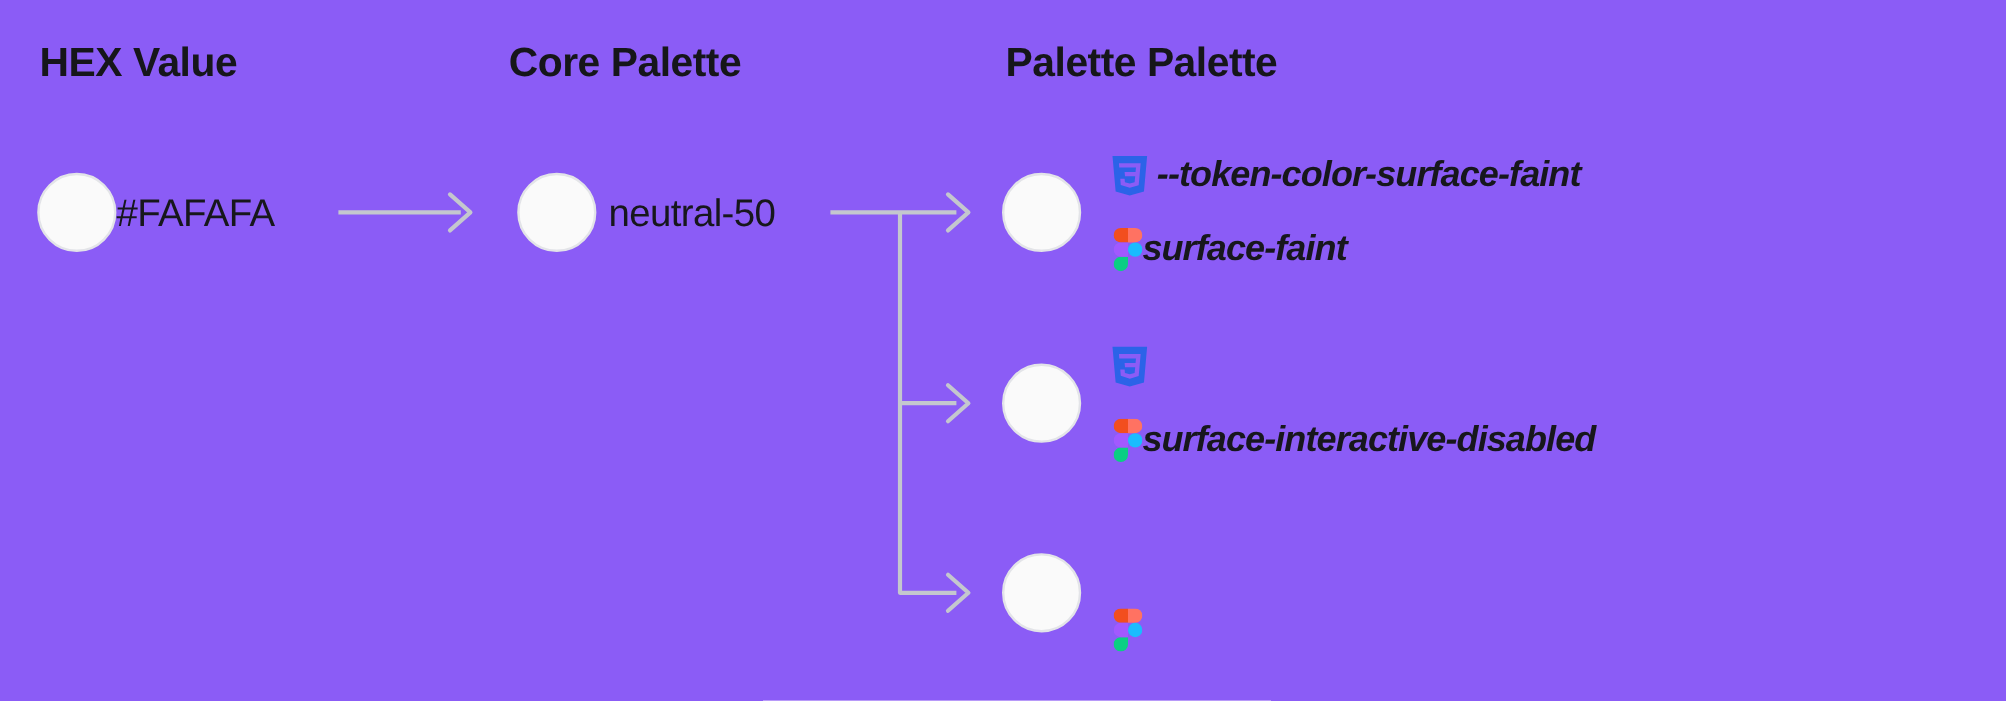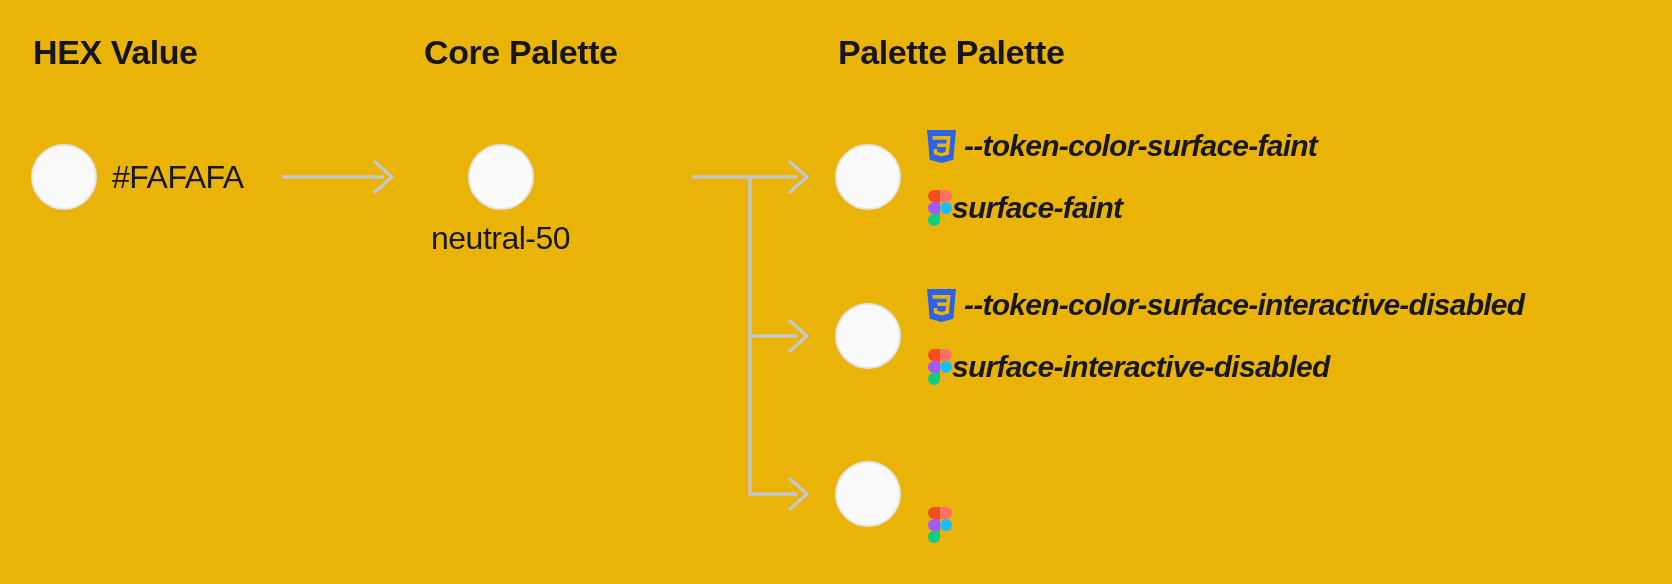--- a/index.html
+++ b/index.html
@@ -5,21 +5,21 @@
   html, body {
     margin: 0;
     padding: 0;
     background: #FFFFFF;
     font-family: "Liberation Sans", "DejaVu Sans", sans-serif;
   }
   .canvas {
     position: relative;
     width: 1672px;
     height: 584px;
-    background: #eab308;
+    background: #8b5cf6;
     overflow: hidden;
   }
   .connectors {
     position: absolute;
     left: 0; top: 0;
     width: 1672px; height: 584px;
     pointer-events: none;
   }
   .col-header {
     position: absolute;
@@ -45,22 +45,22 @@
     flex: 0 0 auto;
   }
 
   .src-row {
     position: absolute;
     display: flex;
     align-items: center;
     height: 66px;
     white-space: nowrap;
   }
-  .row-hex  { left: 31px;  top: 144px; gap: 15px; }
-  .row-core { left: 431px; top: 144px; gap: 10px; flex-direction: column; }
+  .row-hex  { left: 31px;  top: 144px; }
+  .row-core { left: 431px; top: 144px; gap: 10px; }
   .src-label {
     font-size: 32px;
     font-weight: 400;
     letter-spacing: -0.5px;
     color: #17171C;
   }
 
   .sem-entry {
     position: absolute;
     left: 835px;
@@ -155,21 +155,20 @@
   </div>
 
   <div class="sem-entry entry-1">
     <div class="swatch" style="background: rgb(250, 250, 250);"></div>
     <div class="sem-line line-css">
       <span class="icon-box">
         <svg width="33" height="37" viewBox="0 0 24 24">
             <path fill="#2B63E8" fill-rule="evenodd" d="M1.5 0h21l-1.91 21.563L11.977 24l-8.564-2.438L1.5 0zM17.09 4.413L5.41 4.41l.213 2.622 10.125.002-.255 2.716h-6.64l.24 2.573h6.182l-.366 3.523-2.91.804-2.956-.81-.188-2.11h-2.61l.29 3.855L12 19.288l5.373-1.53L18.59 4.414z"></path>
           </svg>
       </span>
-      <span class="token-label">--token-color-surface-interactive-disabled</span>
     </div>
     <div class="sem-line line-figma">
       <span class="icon-box">
         <svg width="24" height="36" viewBox="0 0 38 57">
             <path fill="#F24E1E" d="M19 0H9.5a9.5 9.5 0 0 0 0 19H19V0z"></path>
             <path fill="#FF7262" d="M19 0h9.5a9.5 9.5 0 1 1 0 19H19V0z"></path>
             <path fill="#1ABCFE" d="M38 28.5a9.5 9.5 0 1 1-19 0 9.5 9.5 0 0 1 19 0z"></path>
             <path fill="#0ACF83" d="M0 47.5A9.5 9.5 0 0 1 9.5 38H19v9.5a9.5 9.5 0 1 1-19 0z"></path>
             <path fill="#A259FF" d="M9.5 19H19v19H9.5a9.5 9.5 0 1 1 0-19z"></path>
           </svg>

